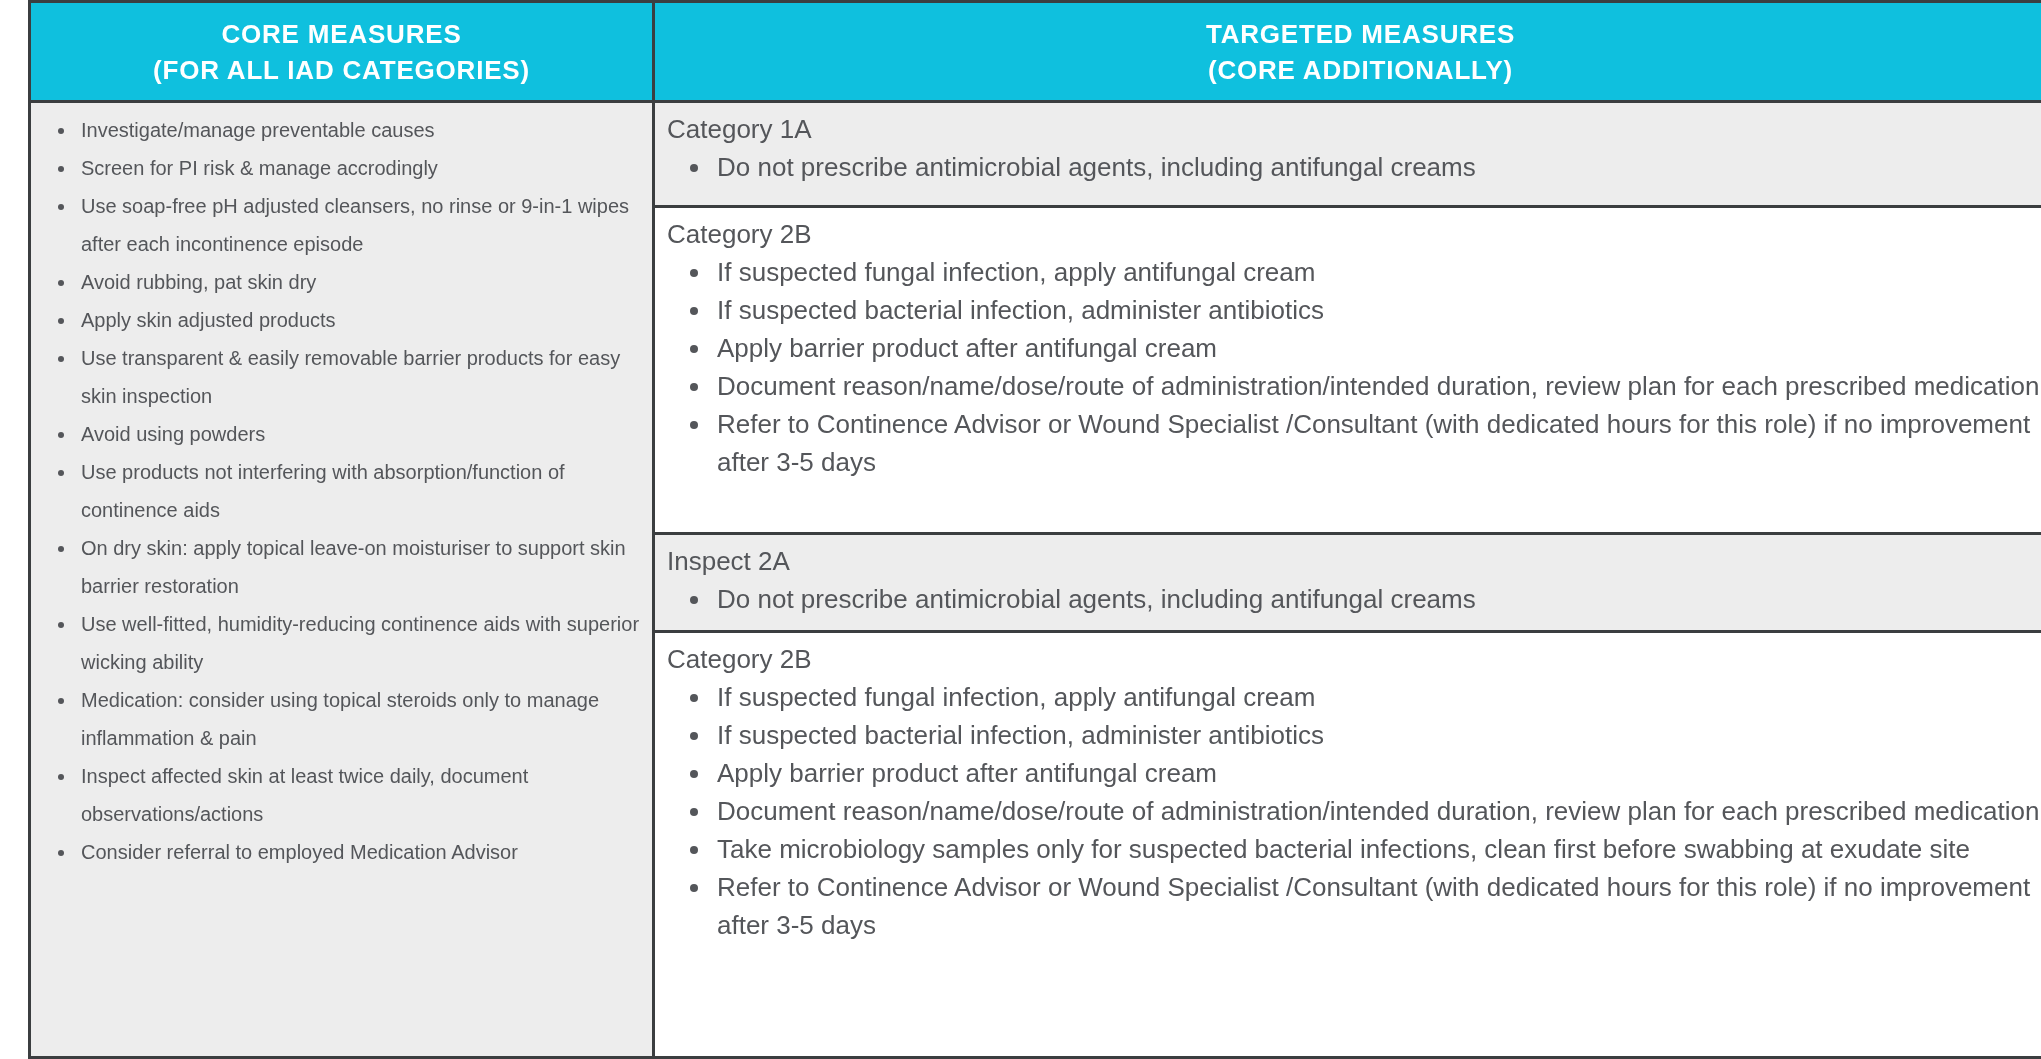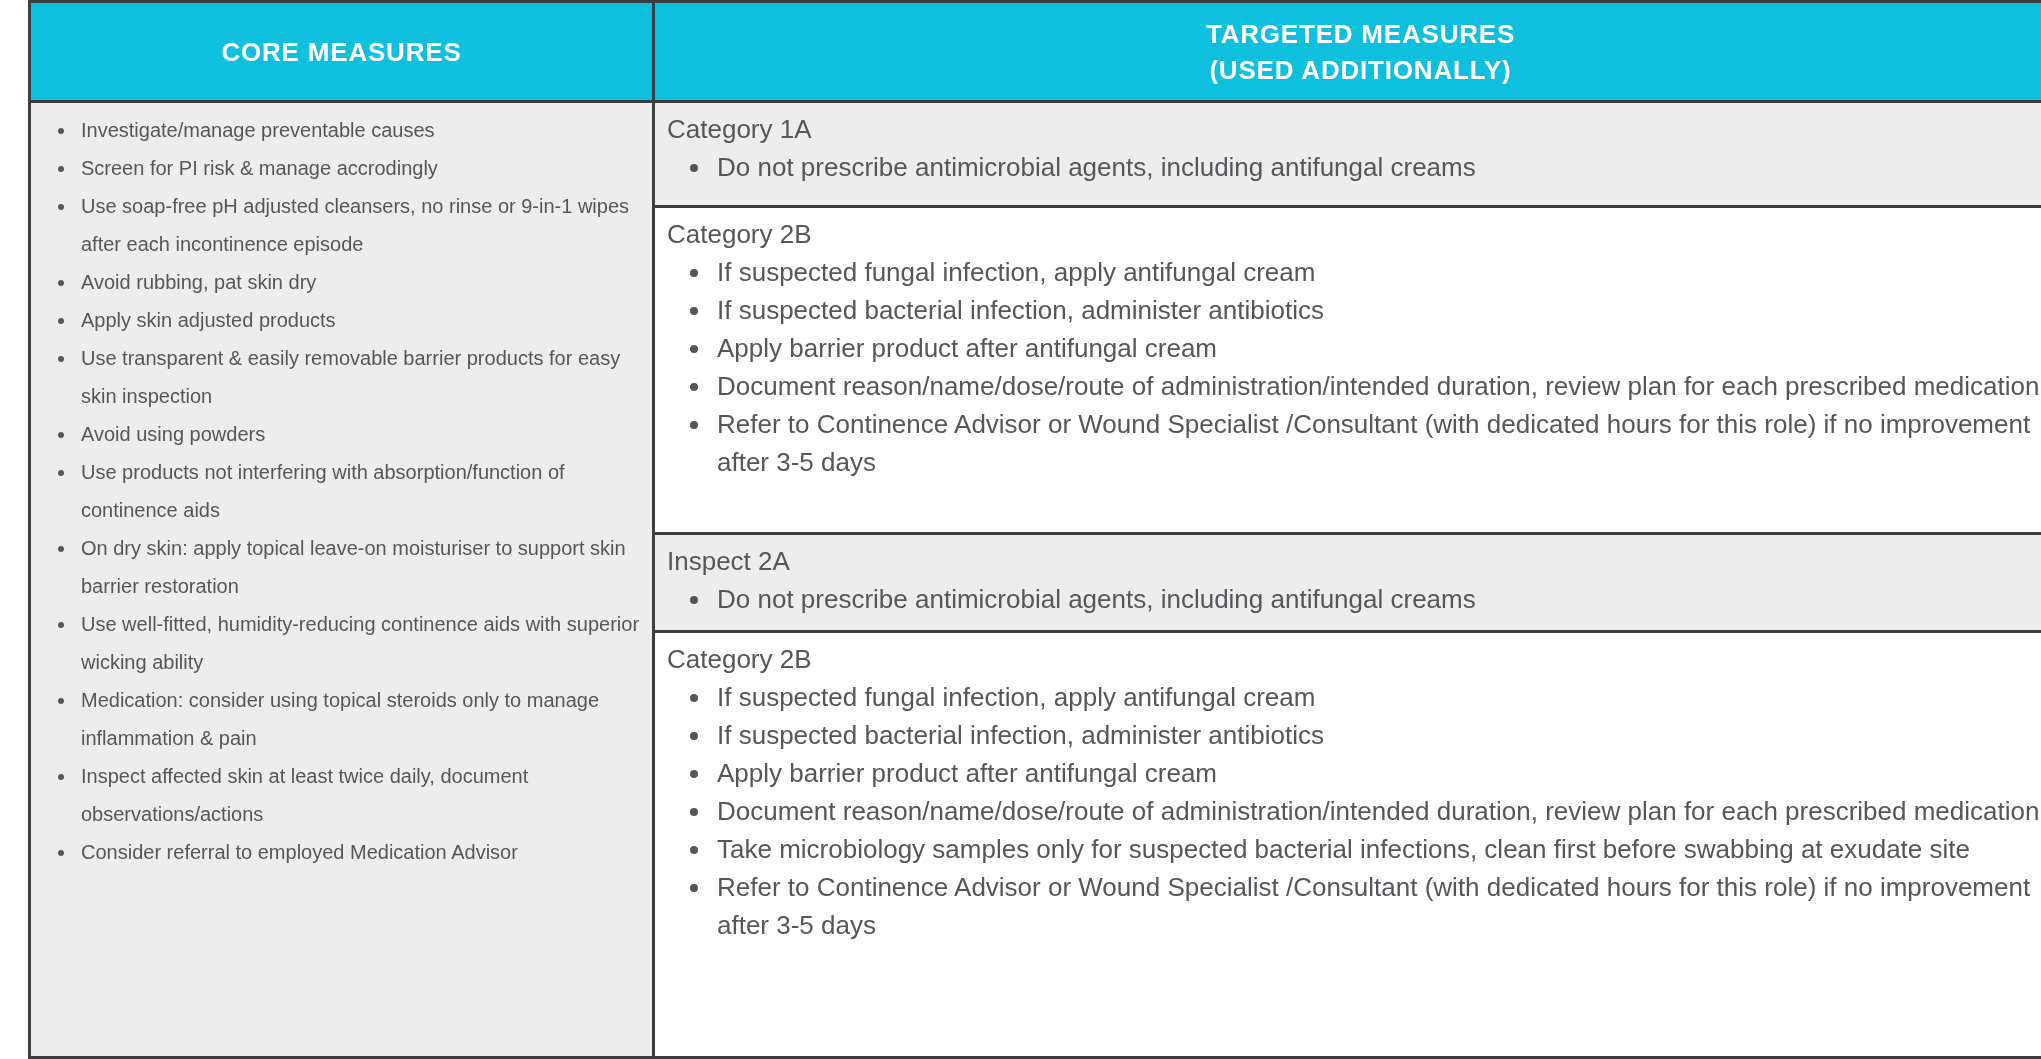--- a/index.html
+++ b/index.html
@@ -62,20 +62,21 @@
   li{padding-left:4px;}
 </style>
 </head>
 <body>
 
 <div class="table">
 
   <div class="col-left">
     <div class="header-cell">
       <span>CORE MEASURES</span>
+      <span>(FOR ALL IAD CATEGORIES)</span>
     </div>
     <div class="body-cell">
       <ul>
         <li>Investigate/manage preventable causes</li>
         <li>Screen for PI risk &amp; manage accrodingly</li>
         <li>Use soap-free pH adjusted cleansers, no rinse or 9-in-1 wipes after each incontinence episode</li>
         <li>Avoid rubbing, pat skin dry</li>
         <li>Apply skin adjusted products</li>
         <li>Use transparent &amp; easily removable barrier products for easy skin inspection</li>
         <li>Avoid using powders</li>
@@ -85,21 +86,21 @@
         <li>Medication: consider using topical steroids only to manage inflammation &amp; pain</li>
         <li>Inspect affected skin at least twice daily, document observations/actions</li>
         <li>Consider referral to employed Medication Advisor</li>
       </ul>
     </div>
   </div>
 
   <div class="col-right">
     <div class="header-cell">
       <span>TARGETED MEASURES</span>
-      <span>(USED ADDITIONALLY)</span>
+      <span>(CORE ADDITIONALLY)</span>
     </div>
 
     <div class="section sec-1a">
       <div class="cat-title">Category 1A</div>
       <ul>
         <li>Do not prescribe antimicrobial agents, including antifungal creams</li>
       </ul>
     </div>
 
     <div class="section sec-1b">

